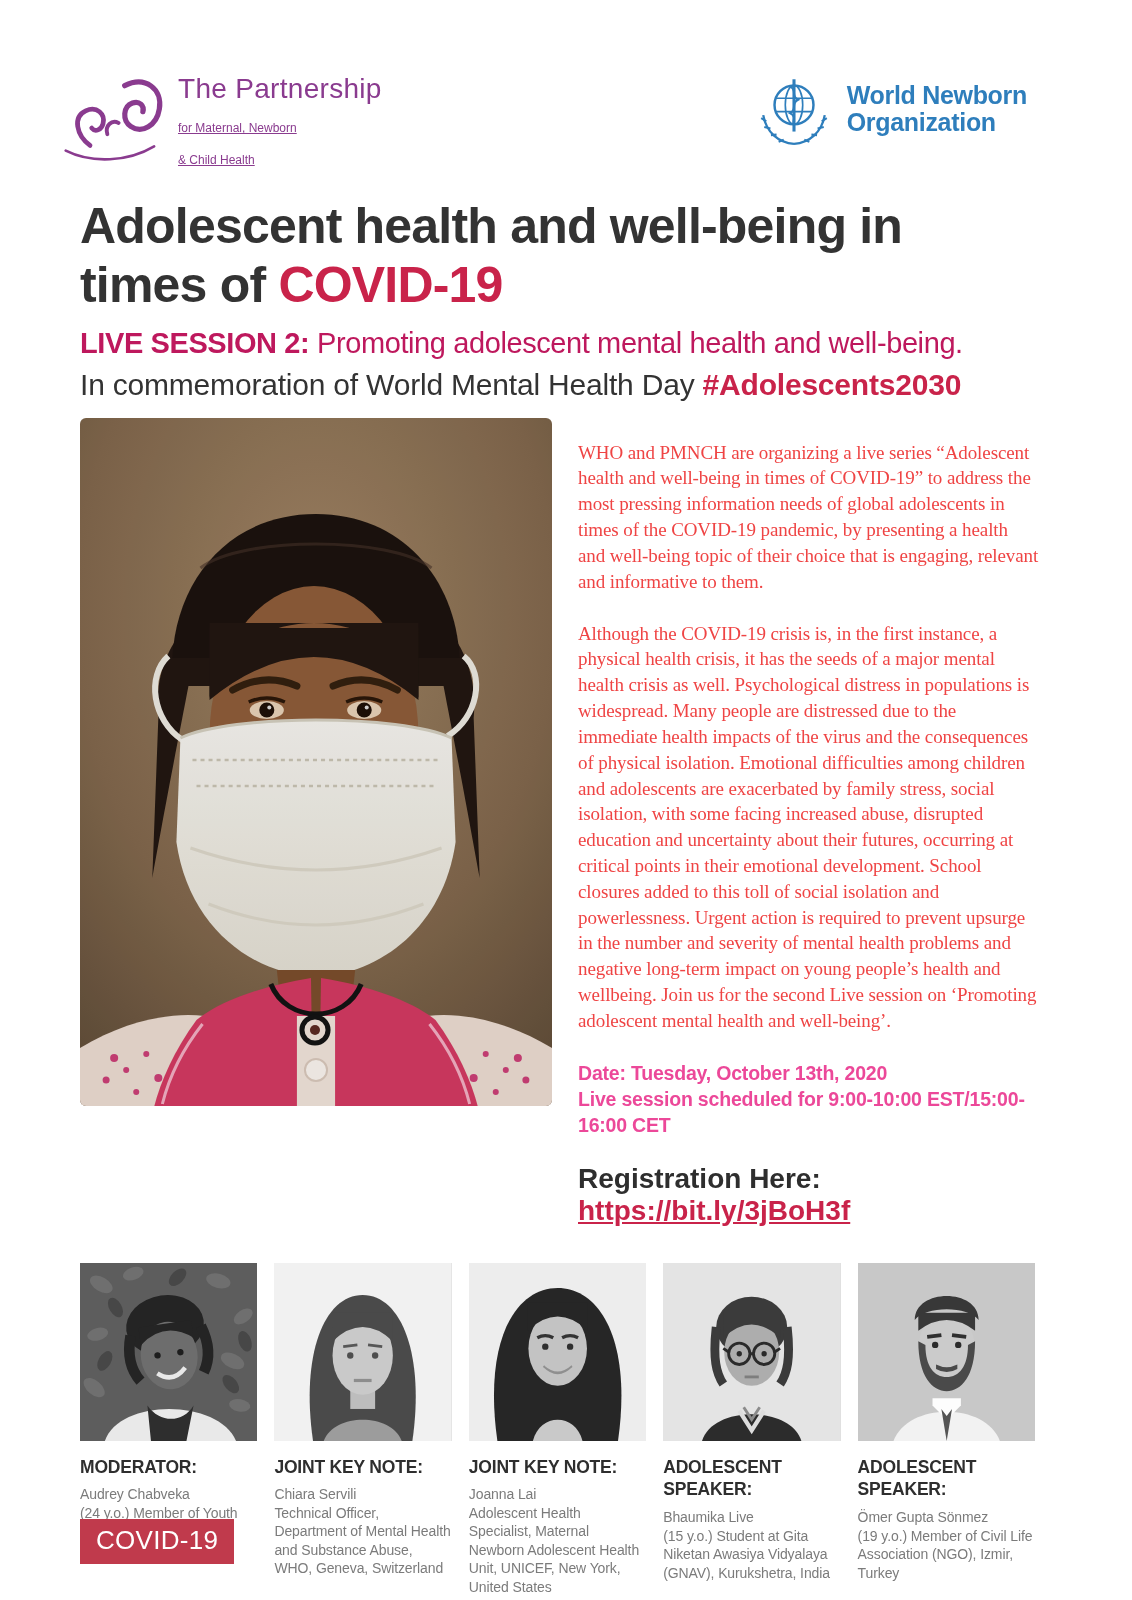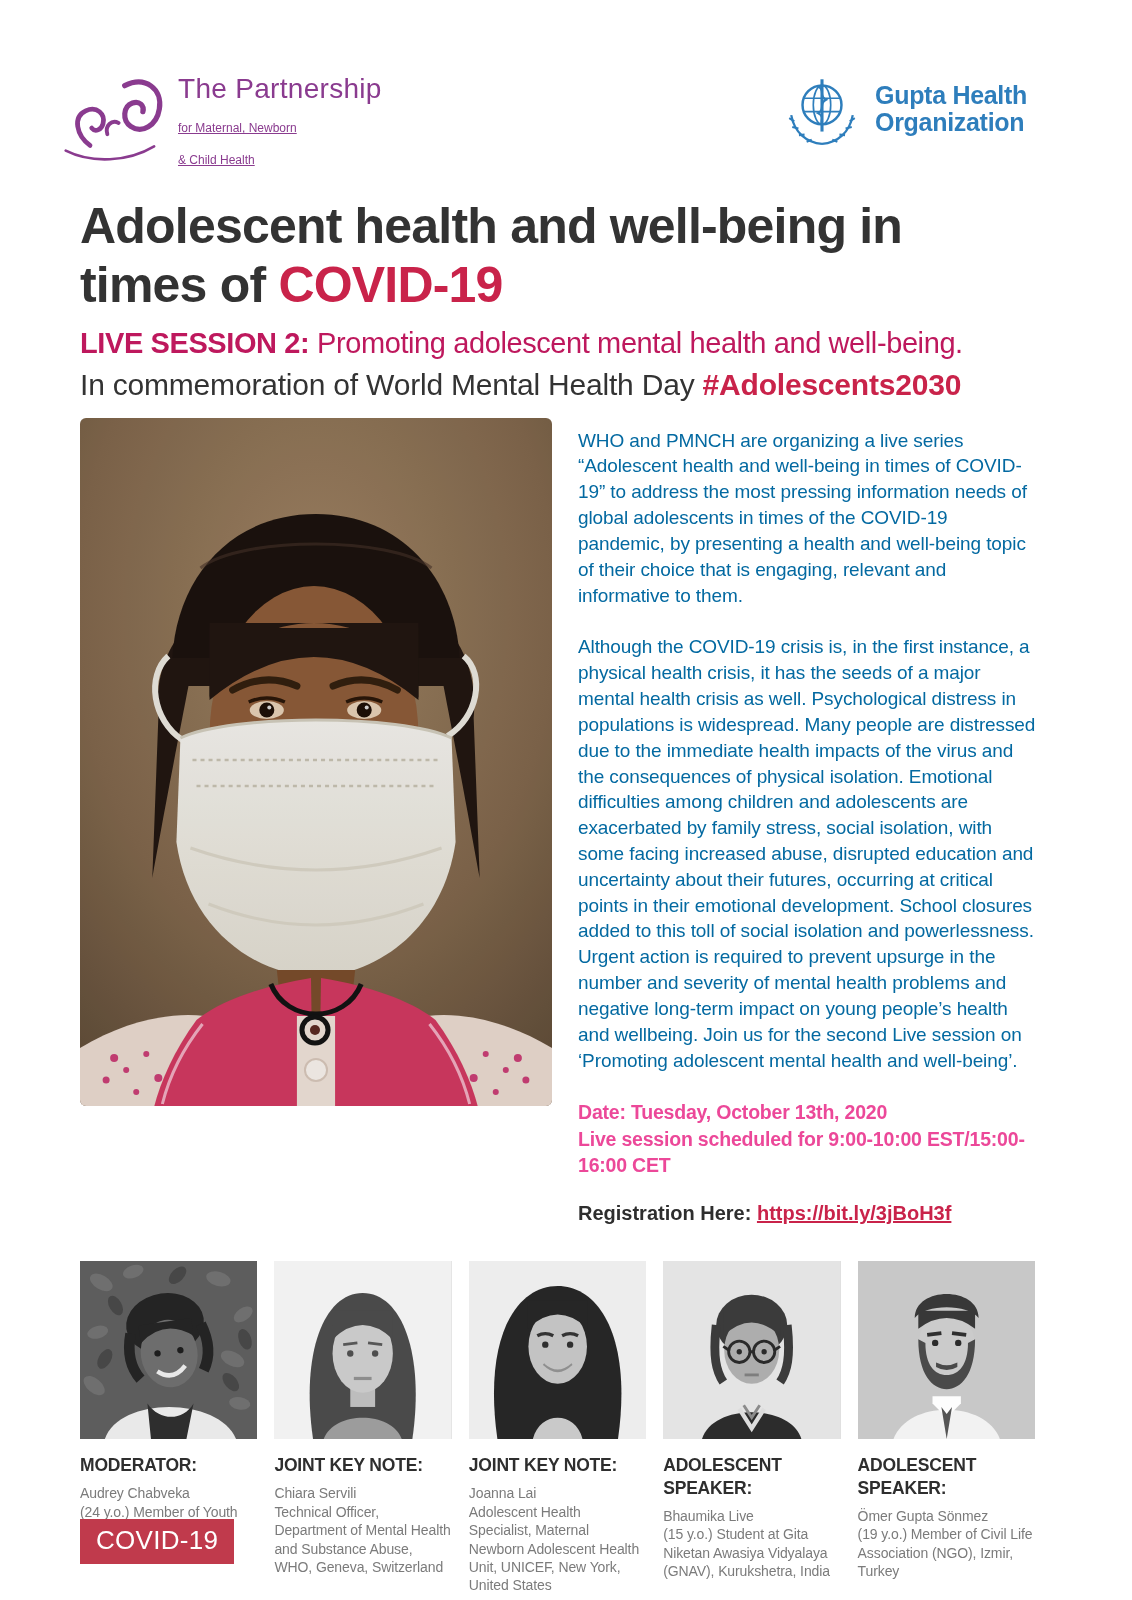--- a/index.html
+++ b/index.html
@@ -21,23 +21,23 @@
   .red{color:var(--accent-red,#C9234A);}
   .subtitle{margin:12px 80px 0 80px;font-size:29px;color:#be185d;letter-spacing:-.4px;}
   .subtitle strong{font-weight:bold;}
   .commemoration{margin:8px 80px 0 80px;font-size:30px;color:#333;letter-spacing:-.2px;}
   .commemoration strong{font-weight:bold;}
   
   .main-row{display:flex;margin:16px 76px 0 80px;}
   .hero{width:472px;height:688px;flex:none;border-radius:6px;overflow:hidden;}
   .hero svg{display:block;width:100%;height:100%;}
   .right-col{flex:1;margin-left:26px;padding-top:6px;}
-  .right-col p{margin:4px 0 26px 0;font-size:19px;line-height:1.36;color:#0369a1;letter-spacing:-.1px;}
+  .right-col p{margin:16px 0 26px 0;font-size:19px;line-height:1.36;color:#ef4444;letter-spacing:-.1px;font-family:Liberation Serif, serif;}
   .schedule{margin-top:4px;font-size:19.5px;font-weight:bold;color:#ec4899;line-height:1.35;letter-spacing:-.2px;}
-  .registration{margin-top:24px;font-size:20px;font-weight:bold;color:#2e2e2e;}
+  .registration{margin-top:24px;font-size:28px;font-weight:bold;color:#2e2e2e;}
   .registration .link{color:var(--accent-red,#C9234A);text-decoration:underline;cursor:pointer;}
   
   .speakers{display:grid;grid-template-columns:repeat(5,1fr);gap:17px;margin:36px 80px 0 80px;}
   .pic{height:178px;overflow:hidden;background:#ddd;}
   .pic svg{display:block;width:100%;height:100%;}
   .role{margin-top:15px;font-size:17.5px;font-weight:bold;color:#2e2e2e;line-height:1.3;letter-spacing:-.2px;}
   .bio{margin-top:7px;font-size:14px;color:#7b7b7b;line-height:1.32;letter-spacing:-.1px;}
   .bio .nm{display:block;}
   
   .covid-badge{position:absolute;left:80px;top:1519px;background:var(--badge-red,#C03A4C);
@@ -72,21 +72,21 @@
           <ellipse cx="40" cy="36" rx="8.5" ry="19" stroke-width="1.6"></ellipse>
           <path d="M22,29.5 H58 M22,42.5 H58" stroke-width="1.6"></path>
           <path d="M40,11 V62" stroke-width="3"></path>
           <path d="M36,18 C44,22 36,27 44,31 C36,35 44,40 36,44 C44,48 37,53 40,56" stroke-width="2"></path>
           <path d="M10,46 C13,63 25,73 40,74" stroke-width="2.2"></path>
           <path d="M70,46 C67,63 55,73 40,74" stroke-width="2.2"></path>
           <path d="M13,52 l-5,-3 M17,59 l-6,-1.5 M23,65 l-5.5,0.5 M30,70 l-5,2 M67,52 l5,-3 M63,59 l6,-1.5 M57,65 l5.5,0.5 M50,70 l5,2" stroke-width="2"></path>
         </g>
       </svg>
       <div class="who-text">
-        <div>Gupta Health</div>
+        <div>World Newborn</div>
         <div>Organization</div>
       </div>
     </div>
   </header>
 
   <h1 class="title"><span>Adolescent health and well-being in</span><br>
     <span>times of </span><span class="red">COVID-19</span>
   </h1>
 
   <div class="subtitle">

